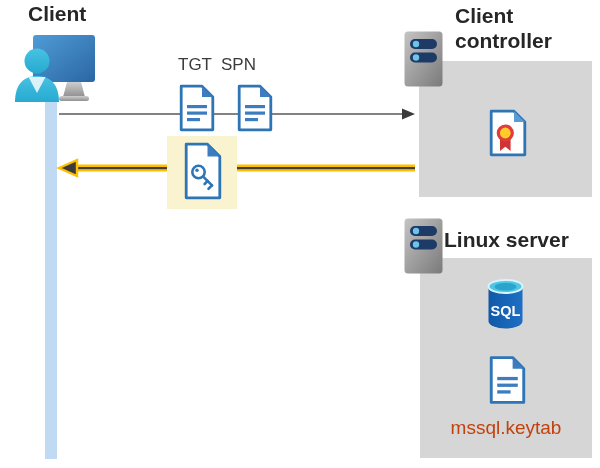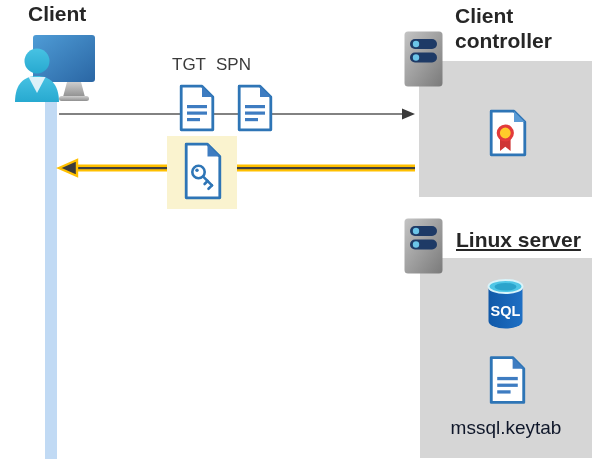--- a/index.html
+++ b/index.html
@@ -2,22 +2,22 @@
 <html><head>
 <meta charset="utf-8">
 <style>
   html,body{margin:0;padding:0;background:#ffffff;}
   #canvas{
     position:relative;width:596px;height:468px;background:#ffffff;overflow:hidden;
     font-family:"Liberation Sans", sans-serif;
   }
   .abs{position:absolute;}
   .section-label{font-weight:bold;font-size:21px;color:#262626;line-height:25px;letter-spacing:0;}
-  .ticket-label{font-size:17px;color:#3b3b3b;text-align:left;width:40px;}
-  .file-label{font-size:19px;color:#0f172a;text-align:center;}
+  .ticket-label{font-size:17px;color:#3b3b3b;text-align:right;width:40px;}
+  .file-label{font-size:19px;color:#c2410c;text-align:center;}
   .gray-box{background:#d6d6d6;}
   .lifeline{background:#c1daf4;}
   .highlight{background:#faf3cf;}
   svg{display:block;}
 </style>
 </head>
 <body>
 
 <div id="canvas">
 
@@ -126,21 +126,21 @@
           <stop offset="1" stop-color="#7a7a7a"></stop>
       </linearGradient>
     </defs>
     <rect x="0.5" y="0.5" width="38" height="55" rx="3.5" fill="url(#gSrv2)"></rect>
     <rect x="6" y="8" width="27" height="10" rx="5" fill="#1e3a66"></rect>
     <circle cx="12" cy="13" r="3.2" fill="#6cc4e8"></circle>
     <rect x="6" y="21.5" width="27" height="10" rx="5" fill="#1e3a66"></rect>
     <circle cx="12" cy="26.5" r="3.2" fill="#6cc4e8"></circle>
   </svg>
 
-  <div class="abs section-label" style="left:456px;top:227px;text-decoration:underline;">Linux server</div>
+  <div class="abs section-label" style="left:444px;top:227px;">Linux server</div>
 
   <svg class="abs" style="left:487px;top:279px;" width="37" height="51" viewBox="0 0 37 51">
     <defs>
       <linearGradient id="gSql" x1="0" y1="0" x2="1" y2="0">
         <stop offset="0" stop-color="#1159a8"></stop>
           <stop offset="1" stop-color="#1e6fc4"></stop>
       </linearGradient>
     </defs>
     <path d="M1.5,7.5 V42 a17,7.5 0 0 0 34,0 V7.5 Z" fill="url(#gSql)"></path>
     <ellipse cx="18.5" cy="7.5" rx="17" ry="6.5" fill="#4fc6e6" stroke="#d9f4fa" stroke-width="2"></ellipse>

